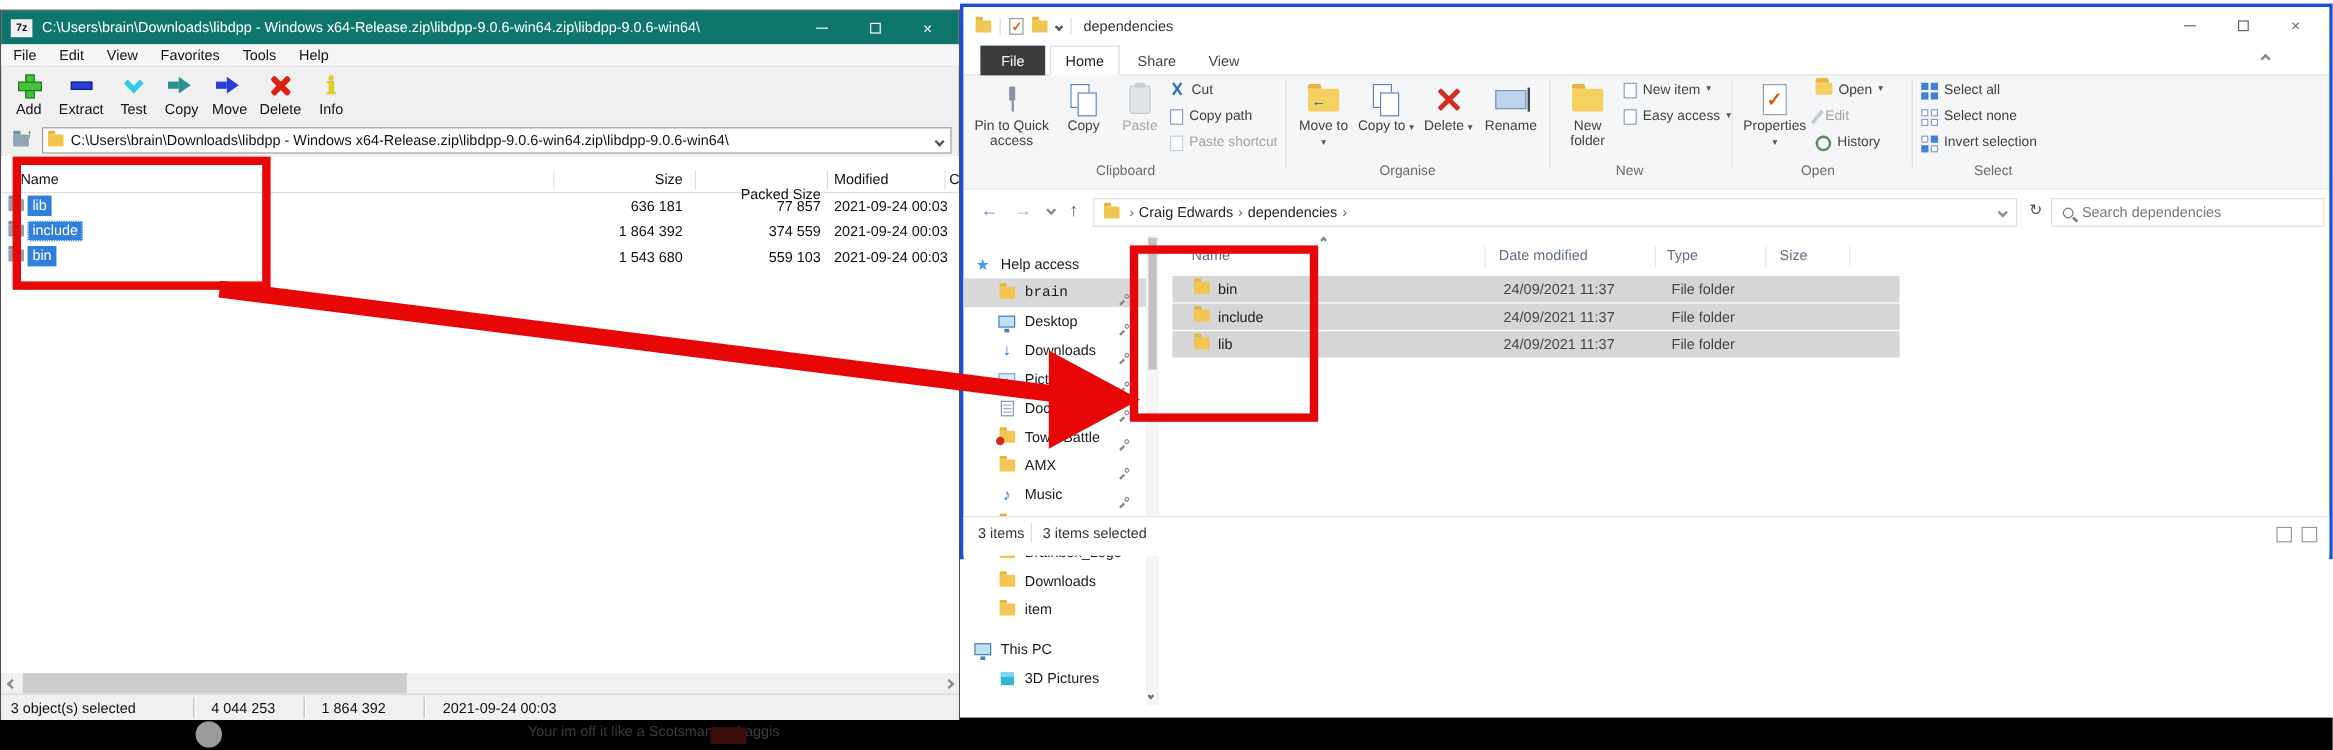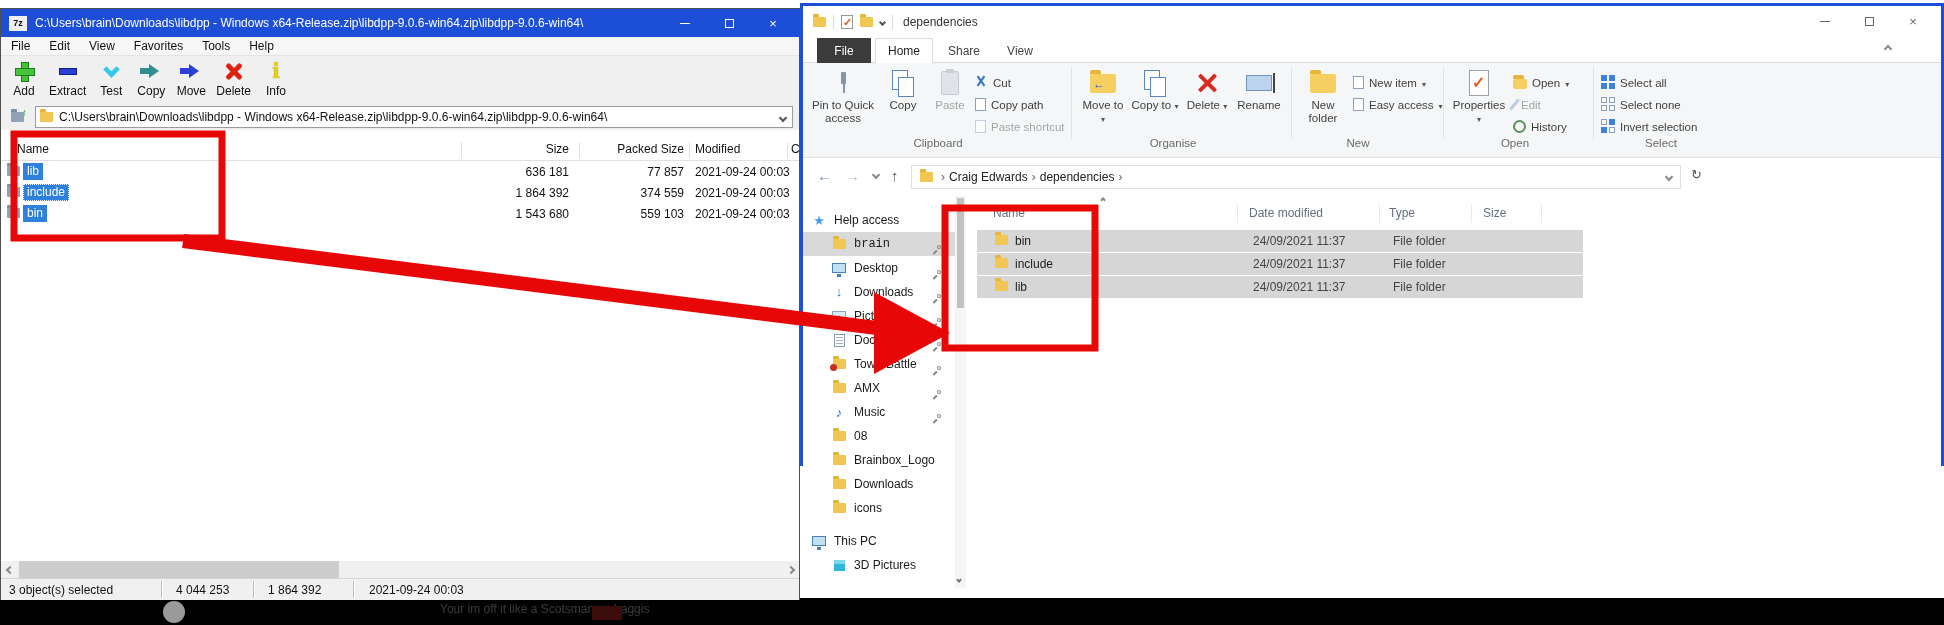--- a/index.html
+++ b/index.html
@@ -19,21 +19,21 @@
   .cv-l { transform:rotate(135deg); }
   .cv-r { transform:rotate(-45deg); }
   .fold { position:relative; display:inline-block; width:13px; height:10px; background:#f2c653; border-radius:1px; }
   .fold::before { content:""; position:absolute; top:-3px; left:0; width:6px; height:3px; background:#e7b43c; border-radius:1px 1px 0 0; }
   .fold.gray { background:#8fa3b4; } .fold.gray::before { background:#7b90a3; }
   .pin { position:relative; display:inline-block; width:4px; height:4px; border:1.5px solid #8a8a8a; border-radius:50%; transform:rotate(45deg); }
   .pin::after { content:""; position:absolute; left:1px; top:5px; width:1.5px; height:5px; background:#8a8a8a; }
 
   
   #sz { position:absolute; left:0; top:8px; width:800px; height:592px; background:#f0f0f0; border:1px solid #4f4f4f; }
-  #sz-title { position:absolute; left:0; top:0; width:100%; height:28px; background:#1d4ed8; color:#fff; display:flex; align-items:center; }
+  #sz-title { position:absolute; left:0; top:0; width:100%; height:28px; background:#0f766e; color:#fff; display:flex; align-items:center; }
   #sz-title .appicon { margin-left:8px; width:18px; height:15px; background:#efefef; color:#111; font-size:9px; font-weight:bold; text-align:center; line-height:15px; }
   #sz-title .ttl { margin-left:8px; font-size:12px; white-space:nowrap; }
   #sz-title .ctrls { position:absolute; right:4px; top:0; height:28px; display:flex; }
   #sz-title .ctrls > div { width:44px; height:28px; display:flex; align-items:center; justify-content:center; color:#fff; font-size:13px; }
   .glyph-min { width:10px; height:1px; background:#fff; }
   .glyph-max { width:9px; height:9px; border:1px solid #fff; }
   #sz-menu { position:absolute; left:0; top:28px; width:100%; height:19px; background:#f6f6f6; border-bottom:1px solid #e3e3e3; display:flex; align-items:center; padding-left:10px; gap:19px; font-size:12px; color:#111; }
   #sz-tools { position:absolute; left:0; top:47px; width:100%; height:46px; display:flex; align-items:flex-start; padding-left:8px; gap:10px; }
   .tool { display:flex; flex-direction:column; align-items:center; padding-top:3px; min-width:30px; }
   .tool .ic { height:24px; display:flex; align-items:center; justify-content:center; }
@@ -91,21 +91,21 @@
   #ex-tabs { position:absolute; left:0; top:32px; width:100%; height:25px; background:#fff; border-bottom:1px solid #dadbdc; font-size:12px; }
   .tab { position:absolute; top:0; height:25px; display:flex; align-items:center; justify-content:center; color:#444; }
   .tab.file { background:#3b3b3b; color:#fff; }
   .tab.active { background:#fff; border:1px solid #dadbdc; border-bottom:1px solid #fff; color:#222; }
   #ribbon-collapse { position:absolute; top:8px; }
   #ex-ribbon { position:absolute; left:0; top:57px; width:100%; height:95px; background:#f5f6f7; border-bottom:1px solid #e1e1e1; font-size:11.5px; color:#3f3f3f; }
   .rsep { position:absolute; top:4px; width:1px; height:72px; background:#e2e2e2; }
   .bigbtn { position:absolute; top:4px; display:flex; flex-direction:column; align-items:center; }
   .bigbtn .ic { height:32px; display:flex; align-items:center; justify-content:center; }
   .bigbtn .lb { text-align:center; line-height:13px; }
-  .smallbtn { position:absolute; display:flex; align-items:flex-end; gap:5px; height:20px; }
+  .smallbtn { position:absolute; display:flex; align-items:flex-start; gap:5px; height:20px; }
   .grayed { opacity:.45; }
   .grouplb { position:absolute; top:74px; color:#6a6a6a; font-size:11.5px; transform:translateX(-50%); }
   .caret { font-size:8px; color:#555; }
   
   .ri-pin { position:relative; width:10px; height:22px; }
   .ri-pin::before { content:""; position:absolute; left:3px; top:0; width:5px; height:12px; background:#8795a8; border-radius:1px; }
   .ri-pin::after { content:""; position:absolute; left:5px; top:12px; width:1.5px; height:9px; background:#8795a8; }
   .ri-copy { position:relative; width:22px; height:26px; }
   .ri-copy::before,.ri-copy::after { content:""; position:absolute; width:14px; height:18px; background:#fff; border:1px solid #5b87c0; }
   .ri-copy::before { left:0; top:0; } .ri-copy::after { left:6px; top:7px; }
@@ -275,21 +275,21 @@
       <div class="field">
         <span class="fold"></span>
         <span class="pth">C:\Users\brain\Downloads\libdpp - Windows x64-Release.zip\libdpp-9.0.6-win64.zip\libdpp-9.0.6-win64\</span>
         <span class="dd cv cv-d"></span>
       </div>
     </div>
     <div id="sz-list">
       <div id="sz-head">
         <span style="position:absolute;left:16px;top:2px;">Name</span>
         <span style="position:absolute;left:470px;width:98px;text-align:right;top:2px;">Size</span>
-        <span style="position:absolute;left:586px;width:97px;text-align:right;top:2px;">Packed Size</span>
+        <span style="position:absolute;left:586px;width:97px;text-align:right;top:15px;">Packed Size</span>
         <span style="position:absolute;left:694px;top:2px;">Modified</span>
         <span style="position:absolute;left:790px;top:2px;">C</span>
         <i class="sep" style="left:460px;"></i>
           <i class="sep" style="left:578px;"></i>
         <i class="sep" style="left:688px;"></i>
           <i class="sep" style="left:786px;"></i>
       </div>
       <div class="szrow" style="top:32px;">
         <span class="fold gray"></span>
         <span class="chip">lib</span>
@@ -503,20 +503,24 @@
       <div class="box" style="left:108px;width:770px;">
         <span class="fold" style="margin-left:8px;"></span>
         <span class="crumbsep" style="margin-left:8px;">›</span>
         <span class="crumb">Craig Edwards</span>
         <span class="crumbsep">›</span>
         <span class="crumb">dependencies</span>
         <span class="crumbsep">›</span>
         <span class="cv cv-d" style="position:absolute;right:8px;top:8px;border-color:#8a8a8a;"></span>
       </div>
       <span class="nav" style="left:888px;color:#555;font-size:13px;">↻</span>
+      <div class="box" style="left:906px;width:228px;">
+        <span class="mag"></span>
+        <span class="placeholder">Search dependencies</span>
+      </div>
     </div>
     <div id="ex-body">
       <div id="sidebar">
         <div class="side-item" style="padding-left:8px;">
           <span class="ico">
               <span class="ic-star">★</span>
             </span>
           <span>Help access</span>
         </div>
         <div class="side-item sel" style="padding-left:28px;font-family:Liberation Mono, monospace;">
@@ -592,21 +596,21 @@
         <div class="side-item" style="padding-left:28px;">
           <span class="ico">
               <span class="fold"></span>
             </span>
           <span>Downloads</span>
         </div>
         <div class="side-item" style="padding-left:28px;">
           <span class="ico">
               <span class="fold"></span>
             </span>
-          <span>icons</span>
+          <span>item</span>
         </div>
         <div class="spacer8"></div>
         <div class="side-item" style="padding-left:8px;">
           <span class="ico">
               <span class="ic-monitor"></span>
             </span>
           <span>This PC</span>
         </div>
         <div class="side-item" style="padding-left:28px;">
           <span class="ico">
@@ -644,20 +648,29 @@
           <span class="tp">File folder</span>
         </div>
         <div class="flrow" style="top:80px;">
           <span class="fold"></span>
           <span class="nm">lib</span>
           <span class="dt">24/09/2021 11:37</span>
           <span class="tp">File folder</span>
         </div>
       </div>
     </div>
+    <div id="ex-status">
+      <span class="t1">3 items</span>
+      <i class="dv"></i>
+      <span class="t2">3 items selected</span>
+      <div class="views">
+        <i></i>
+        <i></i>
+      </div>
+    </div>
   </div>
 
   <svg id="anno" viewBox="0 0 1944 625" xmlns="http://www.w3.org/2000/svg">
     <rect x="14" y="134" width="208" height="104" fill="none" stroke="#e70707" stroke-width="7"></rect>
     <rect x="945" y="208" width="150" height="140" fill="none" stroke="#e70707" stroke-width="7"></rect>
     <line x1="183" y1="241" x2="893" y2="330" stroke="#e70707" stroke-width="14"></line>
     <polygon points="950,333 874,292 874,374" fill="#e70707"></polygon>
   </svg>
 
 </div>

